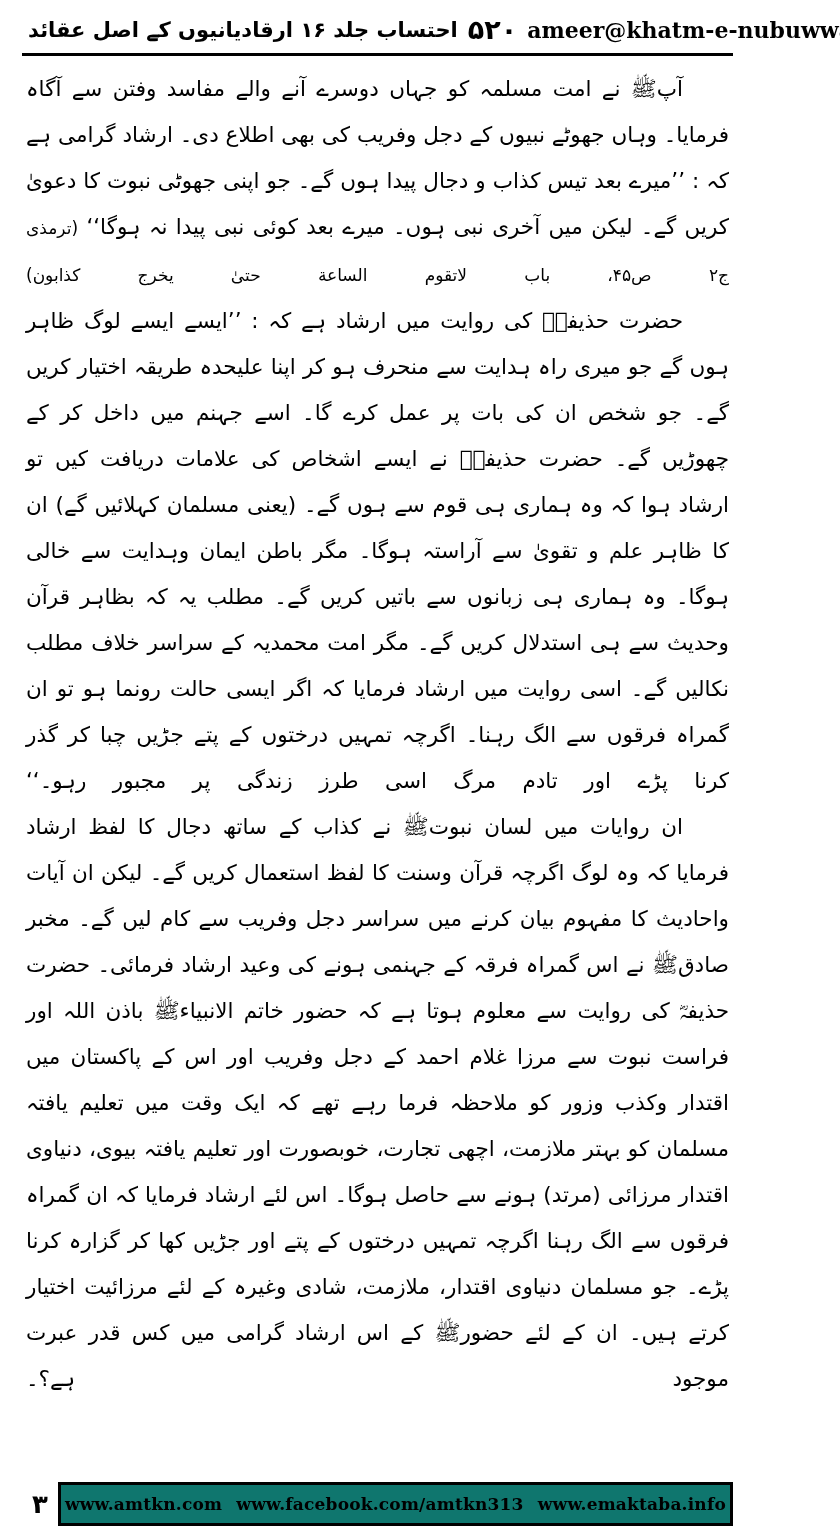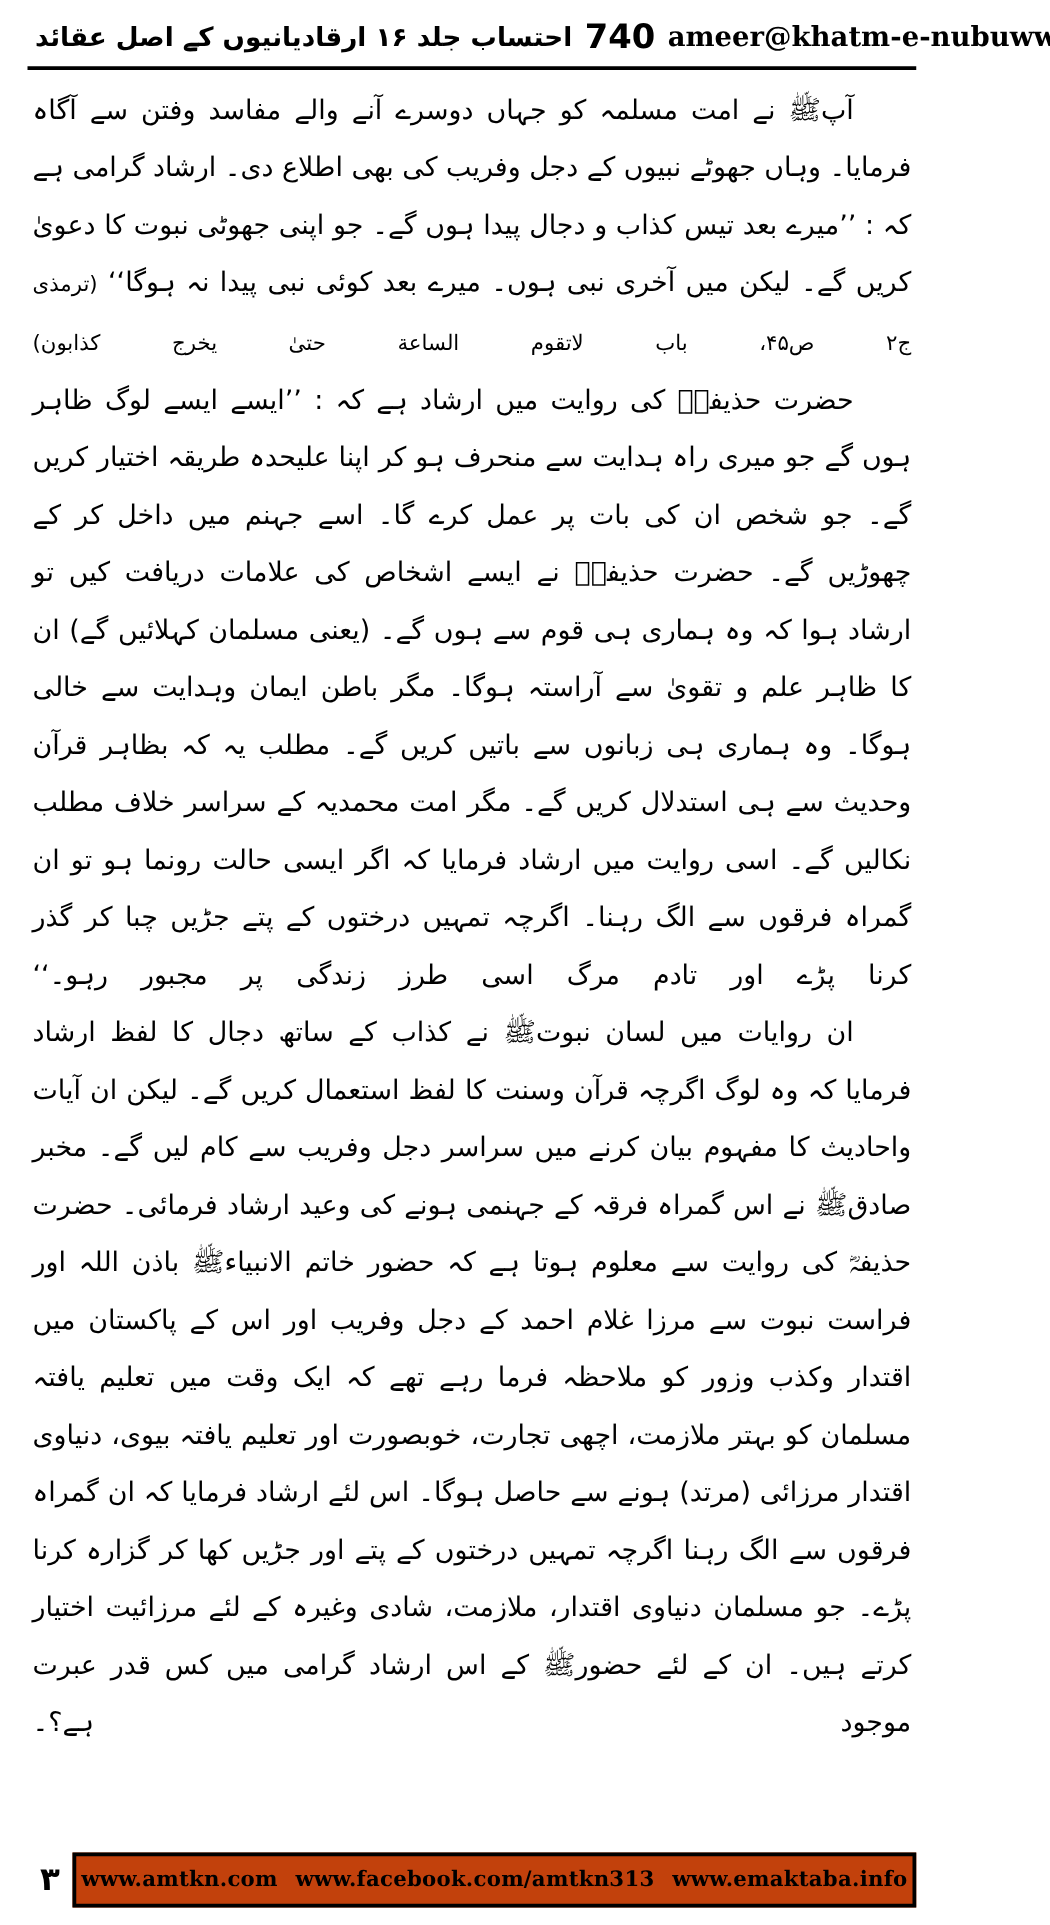--- a/index.html
+++ b/index.html
@@ -101,21 +101,21 @@
     display: flex;
     align-items: center;
     justify-content: center;
     font-size: 26px;
     font-weight: bold;
     font-family: "DejaVu Sans", sans-serif;
   }
   .footer-bar {
     flex: 1 1 auto;
     border: 3px solid #000;
-    background: #c2410c;
+    background: #0f766e;
     display: flex;
     align-items: center;
     justify-content: center;
     height: 38px;
     direction: ltr;
   }
   .footer-links {
     font-family: "DejaVu Serif", serif;
     font-size: 17px;
     font-weight: bold;
@@ -124,21 +124,21 @@
   }
   .footer-links span { margin: 0 4px; }
 </style>
 </head>
 <body>
 
 <div class="page">
 
   <div class="header">
     <div class="header-title">احتساب جلد ۱۶ ارقادیانیوں کے اصل عقائد</div>
-    <div class="header-page-number">740</div>
+    <div class="header-page-number">۵۲۰</div>
     <div class="header-email">ameer@khatm-e-nubuwwat.com</div>
   </div>
   <hr class="rule-top">
 
   <div class="content">
 
     <p class="para"><span>آپﷺ نے امت مسلمہ کو جہاں دوسرے آنے والے مفاسد وفتن سے آگاہ فرمایا۔ وہاں جھوٹے نبیوں کے دجل وفریب کی بھی اطلاع دی۔ ارشاد گرامی ہے کہ : ’’میرے بعد تیس کذاب و دجال پیدا ہوں گے۔ جو اپنی جھوٹی نبوت کا دعویٰ کریں گے۔ لیکن میں آخری نبی ہوں۔ میرے بعد کوئی نبی پیدا نہ ہوگا‘‘</span> <span class="ref">(ترمذی ج۲ ص۴۵، باب لاتقوم الساعة حتیٰ یخرج کذابون)</span></p>
 
     <p class="para"><span>حضرت حذیفہؓ کی روایت میں ارشاد ہے کہ : ’’ایسے ایسے لوگ ظاہر ہوں گے جو میری راہ ہدایت سے منحرف ہو کر اپنا علیحدہ طریقہ اختیار کریں گے۔ جو شخص ان کی بات پر عمل کرے گا۔ اسے جہنم میں داخل کر کے چھوڑیں گے۔ حضرت حذیفہؓ نے ایسے اشخاص کی علامات دریافت کیں تو ارشاد ہوا کہ وہ ہماری ہی قوم سے ہوں گے۔ (یعنی مسلمان کہلائیں گے) ان کا ظاہر علم و تقویٰ سے آراستہ ہوگا۔ مگر باطن ایمان وہدایت سے خالی ہوگا۔ وہ ہماری ہی زبانوں سے باتیں کریں گے۔ مطلب یہ کہ بظاہر قرآن وحدیث سے ہی استدلال کریں گے۔ مگر امت محمدیہ کے سراسر خلاف مطلب نکالیں گے۔ اسی روایت میں ارشاد فرمایا کہ اگر ایسی حالت رونما ہو تو ان گمراہ فرقوں سے الگ رہنا۔ اگرچہ تمہیں درختوں کے پتے جڑیں چبا کر گذر کرنا پڑے اور تادم مرگ اسی طرز زندگی پر مجبور رہو۔‘‘</span></p>
 

